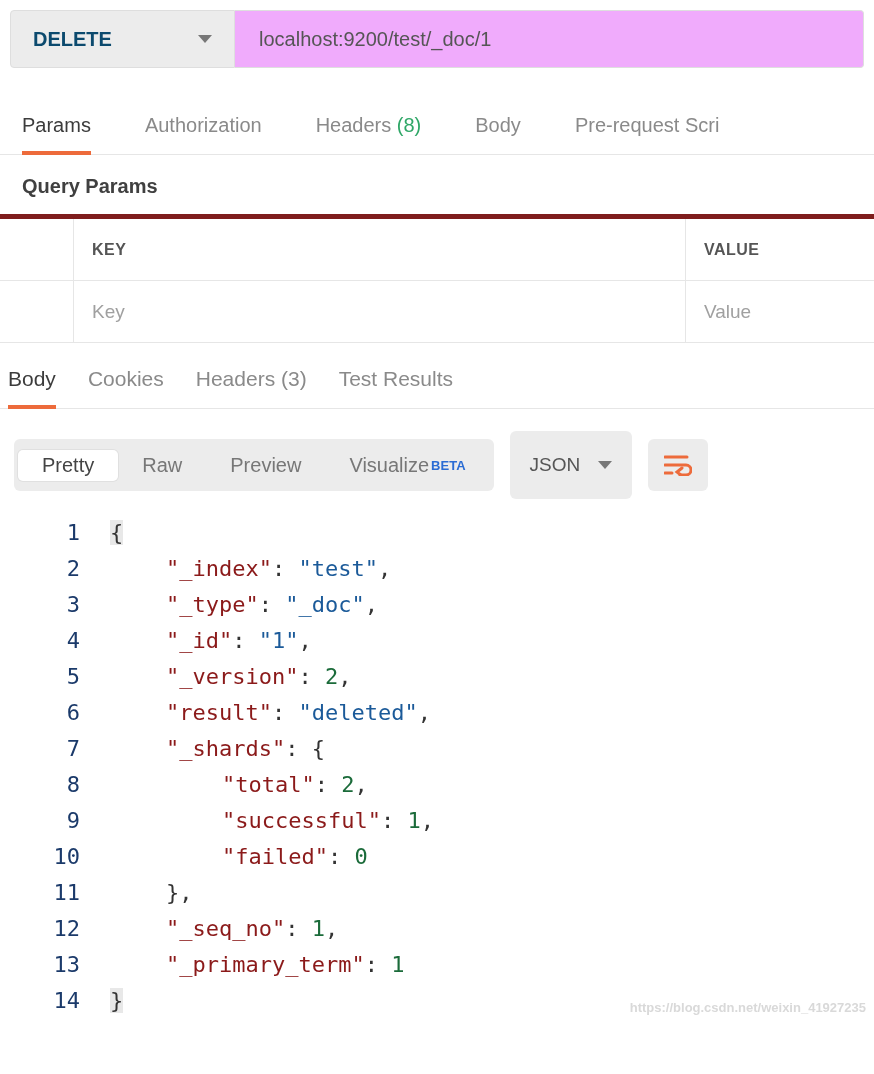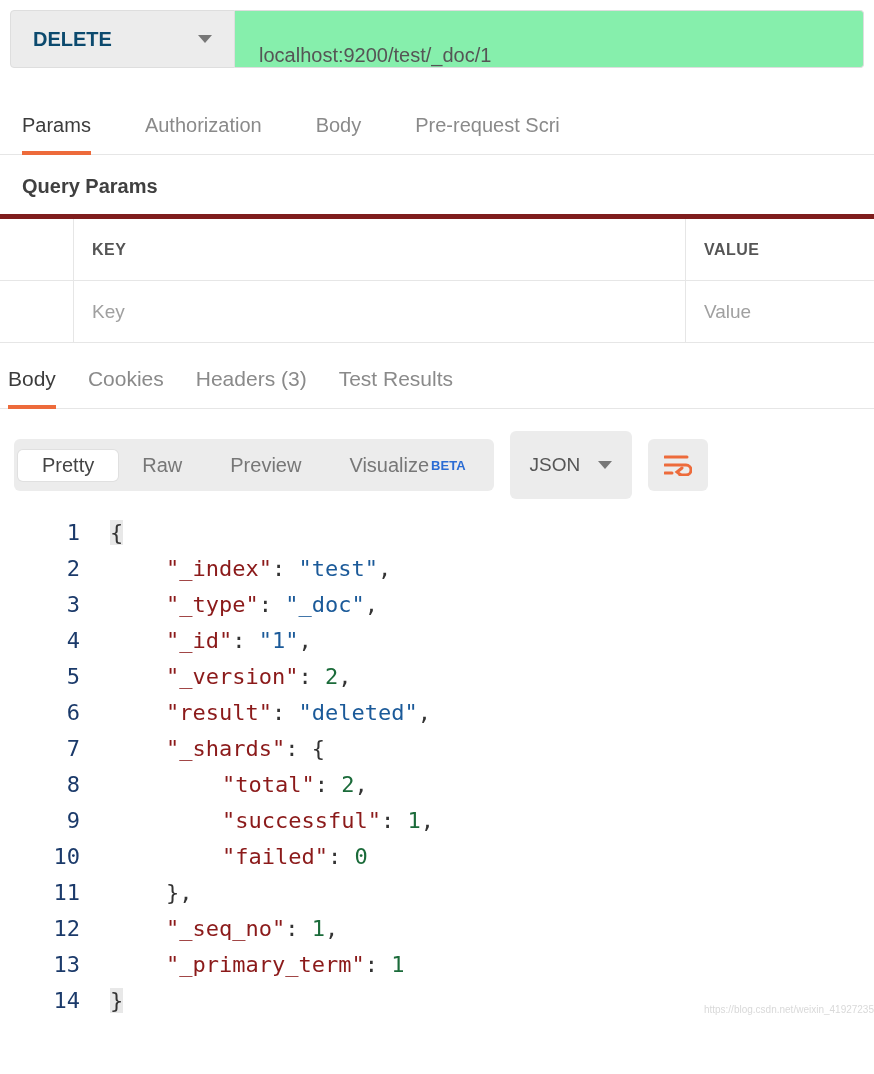--- a/index.html
+++ b/index.html
@@ -17,22 +17,22 @@
     width: 225px; height: 58px;
     display: flex; align-items: center;
     padding: 0 22px;
     font-weight: 700; color: #0c4a6e;
     justify-content: space-between;
     border-radius: 4px 0 0 4px;
     font-size: 20px;
   }
   .caret { width: 0; height: 0; border-left: 7px solid transparent; border-right: 7px solid transparent; border-top: 8px solid #777; }
   .url-input {
-    flex: 1; background: #86efac; border: 1px solid #dedede; border-left: none;
-    height: 58px; display: flex; align-items: flex-end; padding: 0 24px;
+    flex: 1; background: #f0abfc; border: 1px solid #dedede; border-left: none;
+    height: 58px; display: flex; align-items: center; padding: 0 24px;
     color: #555; font-size: 20px;
     border-radius: 0 4px 4px 0;
   }
   .tabs { display: flex; gap: 54px; padding: 30px 22px 0 22px; border-bottom: 1px solid #e6e6e6; margin-top: 16px; }
   .tab { padding-bottom: 14px; color: #8a8a8a; cursor: pointer; font-size: 20px; white-space: nowrap; }
   .tab.active { color: #3c3c3c; border-bottom: 4px solid #ed6b3b; margin-bottom: -1px; }
   .tab .count { color: #2fa767; font-weight: 400; }
   .section-title { padding: 20px 22px 16px 22px; font-weight: 700; color: #404040; font-size: 20px; }
   .params-table { border-top: 5px solid #7f1d1d; }
   .p-row { display: flex; border-bottom: 1px solid #e6e6e6; height: 62px; align-items: center; }
@@ -55,40 +55,44 @@
   .code-line { display:flex; }
   .ln { width:110px; text-align:right; padding-right:30px; color:#1b3a6a; font-weight:500; user-select:none; }
   .code { white-space:pre; color:#333; }
   .hl { background:#e8e8e8; }
   .k { color:#8b1a1a; }
   .s { color:#1b5a99; }
   .n { color:#1b6b3a; }
   .p { color:#333; }
   .ind1 { padding-left:56px; }
   .ind2 { padding-left:112px; }
-  .watermark { position:absolute; right:0; bottom:4px; font-size:10px; color:#d9d9d9; }
+  .watermark { position:absolute; right:8px; bottom:4px; font-size:13px; color:#d9d9d9;font-weight:bold; }
   .root { position:relative; width:874px; overflow:hidden; }
 </style>
 </head>
 <body>
 <div class="root">
 
 <div class="req-bar">
   <div class="method-select">
     <span>DELETE</span>
     <span class="caret"></span>
   </div>
   <div class="url-input">
     <span>localhost:9200/test/_doc/1</span>
   </div>
 </div>
 
 <div class="tabs">
   <div class="tab active">Params</div>
   <div class="tab">Authorization</div>
+  <div class="tab">
+    <span>Headers</span>
+    <span class="count">(8)</span>
+  </div>
   <div class="tab">Body</div>
   <div class="tab">Pre-request Scri</div>
 </div>
 
 <div class="section-title">Query Params</div>
 <div class="params-table">
   <div class="p-row">
     <div class="p-cell-pad"></div>
     <div class="p-cell-key hdr">KEY</div>
     <div class="p-cell-val hdr">VALUE</div>

